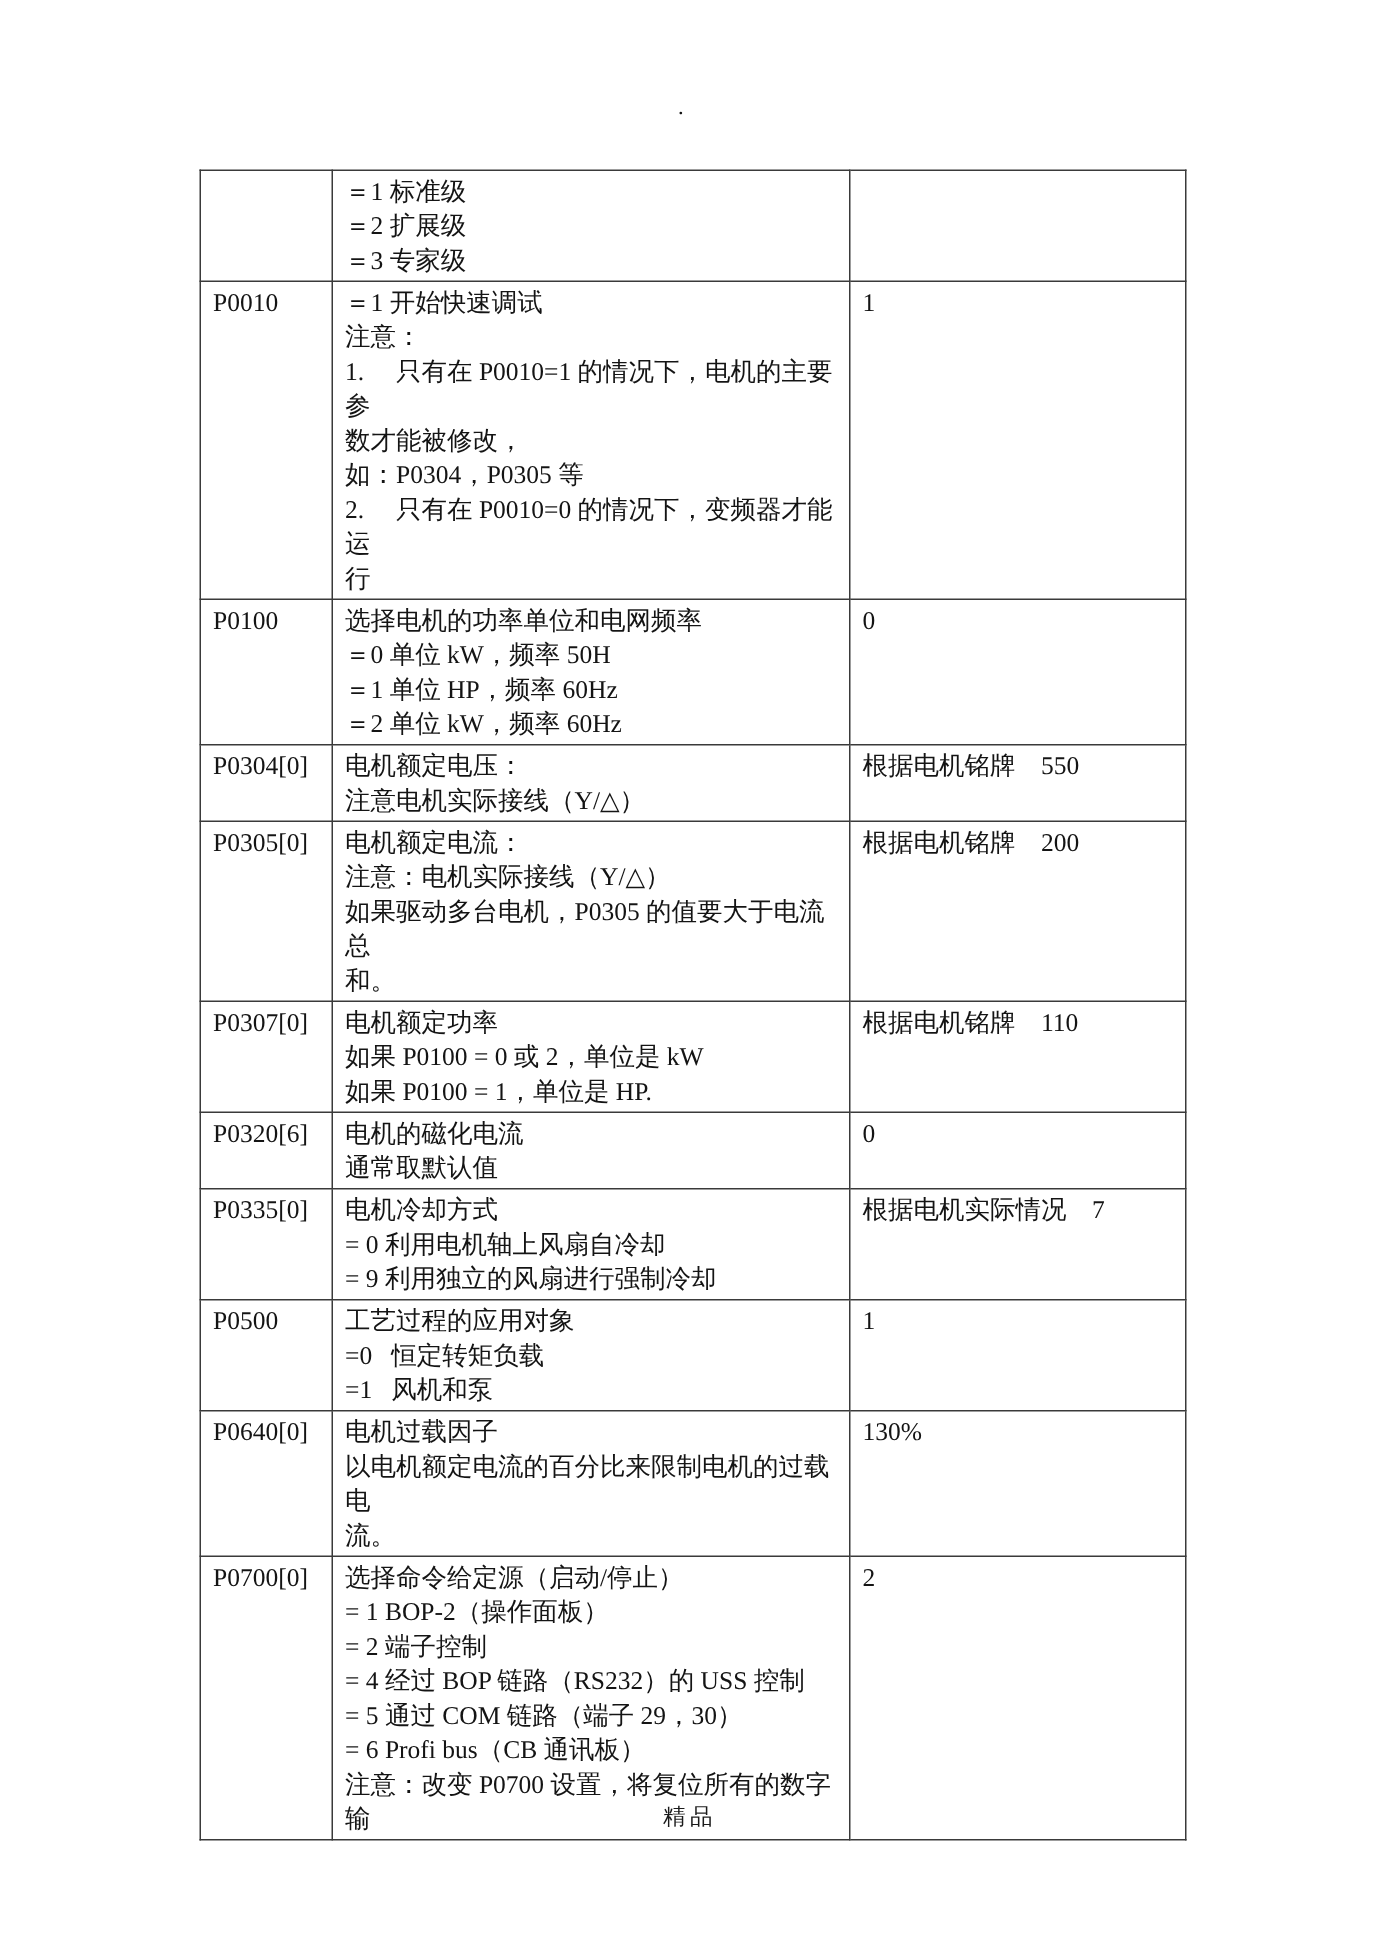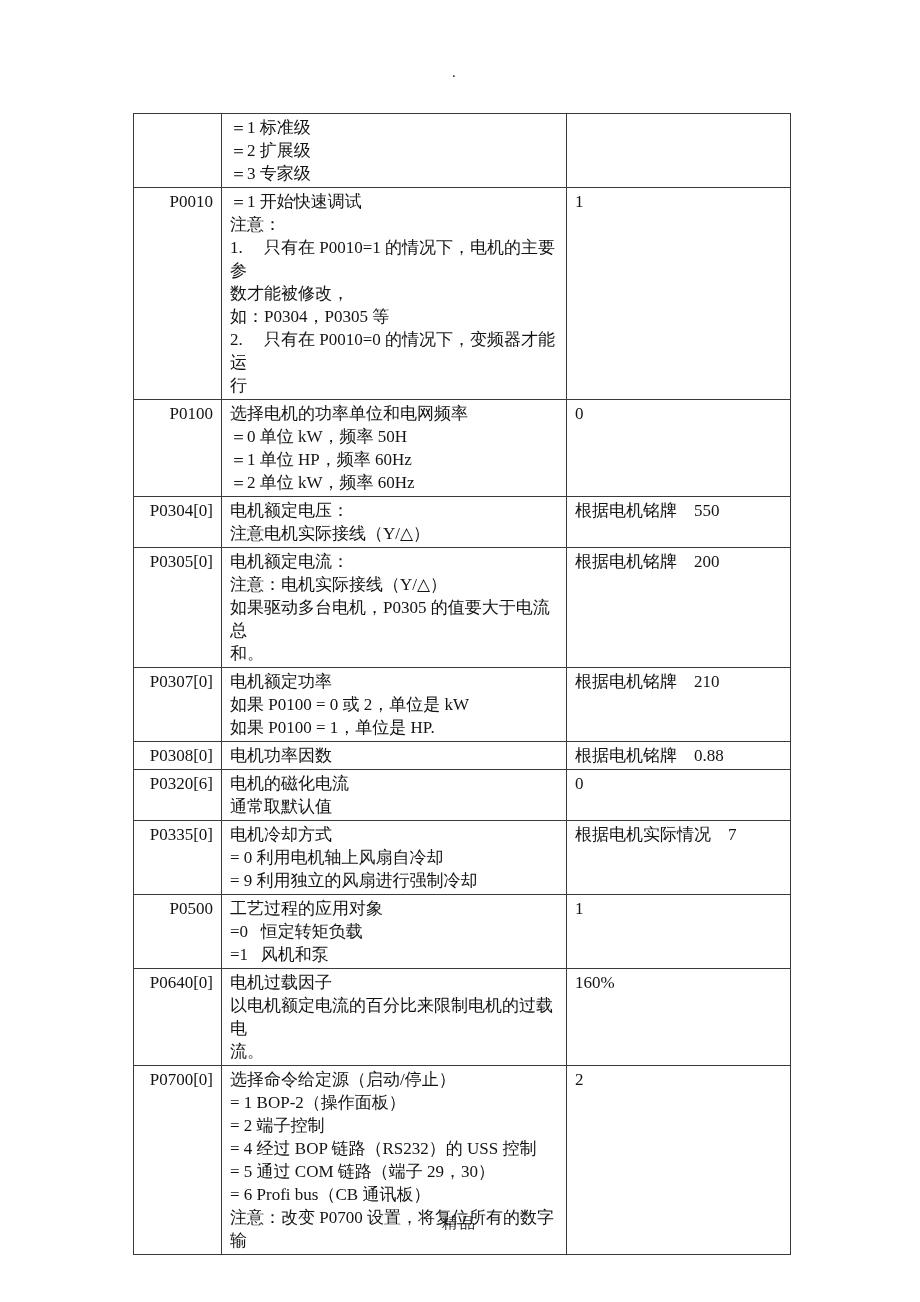--- a/index.html
+++ b/index.html
@@ -32,33 +32,32 @@
   table.param-table td {
     border: 1px solid #3a3a3a;
     vertical-align: top;
     font-size: 17px;
     line-height: 23px;
     padding: 2px 8px 2px 8px;
     white-space: pre-wrap;
     word-break: break-all;
     color: #141414;
   }
-  td.c-param { padding-left: 9px; text-align: right; }
+  td.c-param { padding-left: 9px; }
   td.c-desc  { padding-left: 9px; }
   td.c-value { padding-left: 12px; }
   .page-footer {
     position: absolute;
     top: 1202px;
     left: 0;
     width: 920px;
     text-align: center;
     font-size: 15px;
     letter-spacing: 3px;
     color: #1a1a1a;
-    margin-top: 12px;
   }
 </style>
 </head>
 <body>
 
 <div class="stray-dot">.</div>
 
 <table class="param-table">
   <colgroup>
     <col style="width:88px">
@@ -104,26 +103,21 @@
 注意：电机实际接线（Y/△）
 如果驱动多台电机，P0305 的值要大于电流总
 和。</td>
       <td class="c-value">根据电机铭牌    200</td>
     </tr>
     <tr>
       <td class="c-param">P0307[0]</td>
       <td class="c-desc">电机额定功率
 如果 P0100 = 0 或 2，单位是 kW
 如果 P0100 = 1，单位是 HP.</td>
-      <td class="c-value">根据电机铭牌    210</td>
-    </tr>
-    <tr>
-      <td class="c-param">P0308[0]</td>
-      <td class="c-desc">电机功率因数</td>
-      <td class="c-value">根据电机铭牌    0.88</td>
+      <td class="c-value">根据电机铭牌    110</td>
     </tr>
     <tr>
       <td class="c-param">P0320[6]</td>
       <td class="c-desc">电机的磁化电流
 通常取默认值</td>
       <td class="c-value">0</td>
     </tr>
     <tr>
       <td class="c-param">P0335[0]</td>
       <td class="c-desc">电机冷却方式
@@ -136,21 +130,21 @@
       <td class="c-desc">工艺过程的应用对象
 =0   恒定转矩负载
 =1   风机和泵</td>
       <td class="c-value">1</td>
     </tr>
     <tr>
       <td class="c-param">P0640[0]</td>
       <td class="c-desc">电机过载因子
 以电机额定电流的百分比来限制电机的过载电
 流。</td>
-      <td class="c-value">160%</td>
+      <td class="c-value">130%</td>
     </tr>
     <tr>
       <td class="c-param">P0700[0]</td>
       <td class="c-desc">选择命令给定源（启动/停止）
 = 1 BOP-2（操作面板）
 = 2 端子控制
 = 4 经过 BOP 链路（RS232）的 USS 控制
 = 5 通过 COM 链路（端子 29，30）
 = 6 Profi bus（CB 通讯板）
 注意：改变 P0700 设置，将复位所有的数字输</td>

